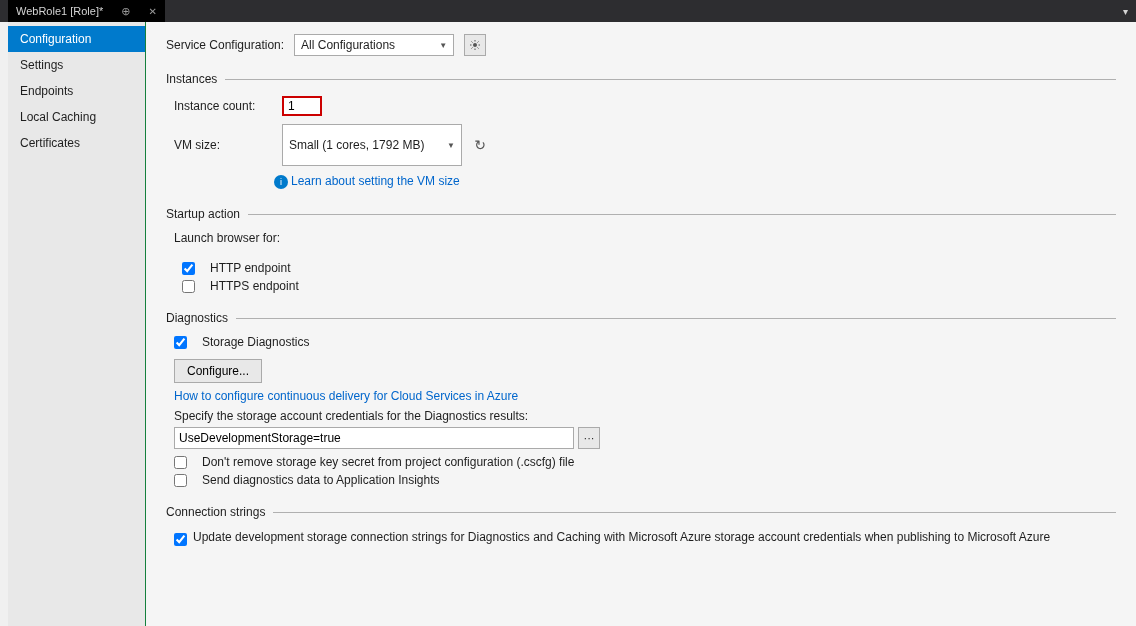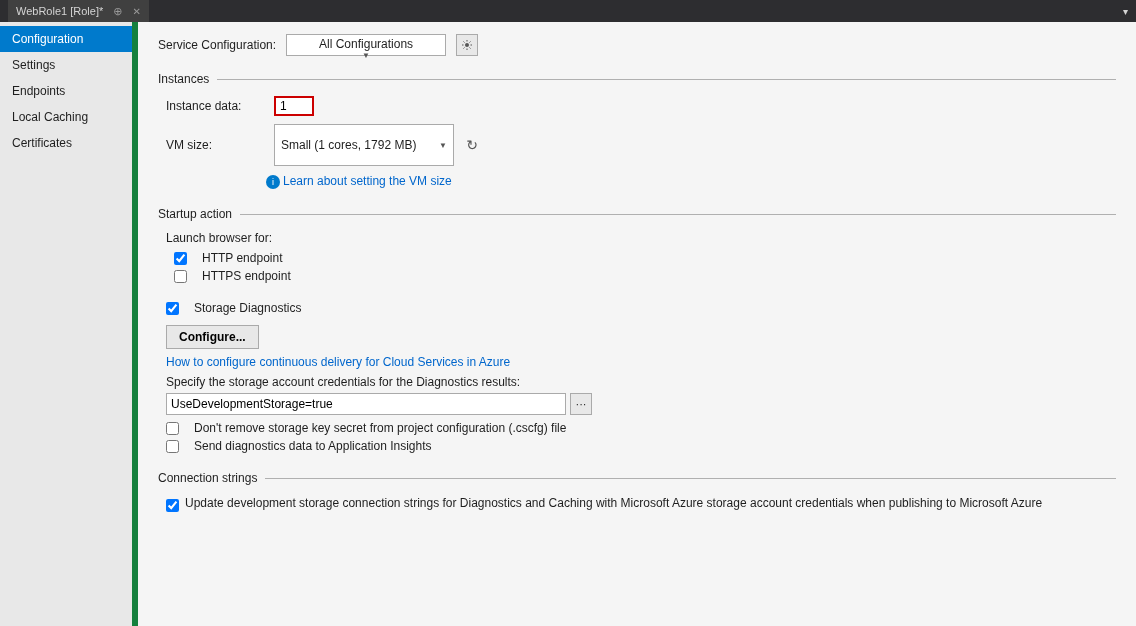--- a/index.html
+++ b/index.html
@@ -17,49 +17,50 @@
       background: #2d2d30;
       color: #d4d4d4;
       height: 22px;
       display: flex;
       align-items: center;
       padding: 0 8px;
       font-size: 11px;
       gap: 6px;
     }
     .title-bar-tab {
-      background: #404040;
+      background: #000000;
       color: #d4d4d4;
       padding: 2px 8px;
       font-size: 11px;
       display: flex;
       align-items: center;
-      gap: 10px;
+      gap: 18px;
       height: 100%;
     }
     .title-bar-tab .close-x {
       font-size: 10px;
       cursor: pointer;
       color: #999;
     }
     .title-bar-right {
       margin-left: auto;
       font-size: 10px;
     }
     
     .main-layout {
       display: flex;
       height: calc(626px - 22px);
     }
     
     .sidebar {
       width: 138px;
       background: #e8e8e8;
-      border-right: 6px solid #15803d;
+      border-right: 1px solid #15803d;
       padding-top: 4px;
+      margin-left: 8px;
     }
     .sidebar-item {
       padding: 6px 12px;
       cursor: pointer;
       font-size: 12px;
       color: #1e1e1e;
     }
     .sidebar-item.active {
       background: #007acc;
       color: #fff;
@@ -86,21 +87,20 @@
       border: 1px solid #aaa;
       background: #fff;
       padding: 2px 6px;
       font-size: 12px;
       height: 22px;
       width: 160px;
       cursor: pointer;
       display: flex;
       align-items: center;
       justify-content: space-between;
-      flex-direction: column;
     }
     .dropdown-arrow {
       font-size: 8px;
       color: #555;
     }
     .icon-button {
       width: 22px;
       height: 22px;
       border: 1px solid #aaa;
       background: #e8e8e8;
@@ -193,21 +193,21 @@
       text-align: center;
       line-height: 14px;
       margin-right: 3px;
     }
     
     .startup-group {
       margin-left: 8px;
     }
     .startup-label {
       font-size: 12px;
-      margin-bottom: 6px;
+      margin-bottom: 16px;
     }
     .checkbox-row {
       display: flex;
       align-items: center;
       gap: 15px;
       margin-bottom: 4px;
       margin-left: 8px;
     }
     .checkbox-row input[type="checkbox"] {
       width: 13px;
@@ -219,21 +219,20 @@
     }
     
     .configure-btn {
       border: 1px solid #aaa;
       background: #e8e8e8;
       padding: 3px 12px;
       font-size: 12px;
       cursor: pointer;
       margin: 6px 0 6px 8px;
       height: 24px;
-      font-weight: bold;
     }
     .link-text {
       color: #0066cc;
       text-decoration: none;
       font-size: 12px;
       margin-left: 8px;
       margin-bottom: 6px;
       display: block;
     }
     .storage-desc {
@@ -326,21 +325,21 @@
         </svg>
       </div>
     </div>
 
     <div class="section">
       <div class="section-header">
         <span class="section-title">Instances</span>
         <div class="section-line"></div>
       </div>
       <div class="field-row">
-        <span class="field-label">Instance data:</span>
+        <span class="field-label">Instance count:</span>
         <input class="instance-input" type="text" value="1" style="">
       </div>
       <div class="field-row">
         <span class="field-label">VM size:</span>
         <div class="vm-dropdown">
           <span>Small (1 cores, 1792 MB)</span>
           <span class="dropdown-arrow">▼</span>
         </div>
         <div class="refresh-btn">↻</div>
       </div>
@@ -363,20 +362,24 @@
           <span class="checkbox-label">HTTP endpoint</span>
         </div>
         <div class="checkbox-row">
           <input type="checkbox" style="">
           <span class="checkbox-label">HTTPS endpoint</span>
         </div>
       </div>
     </div>
 
     <div class="section">
+      <div class="section-header">
+        <span class="section-title">Diagnostics</span>
+        <div class="section-line"></div>
+      </div>
       <div class="checkbox-row">
         <input type="checkbox" checked="" style="">
         <span class="checkbox-label">Storage Diagnostics</span>
       </div>
       <button class="configure-btn">Configure...</button>
       <a class="link-text" href="#">How to configure continuous delivery for Cloud Services in Azure</a>
       <div class="storage-desc">Specify the storage account credentials for the Diagnostics results:</div>
       <div class="storage-input-row">
         <input class="storage-input" type="text" value="UseDevelopmentStorage=true" style="">
         <div class="dots-btn">···</div>

